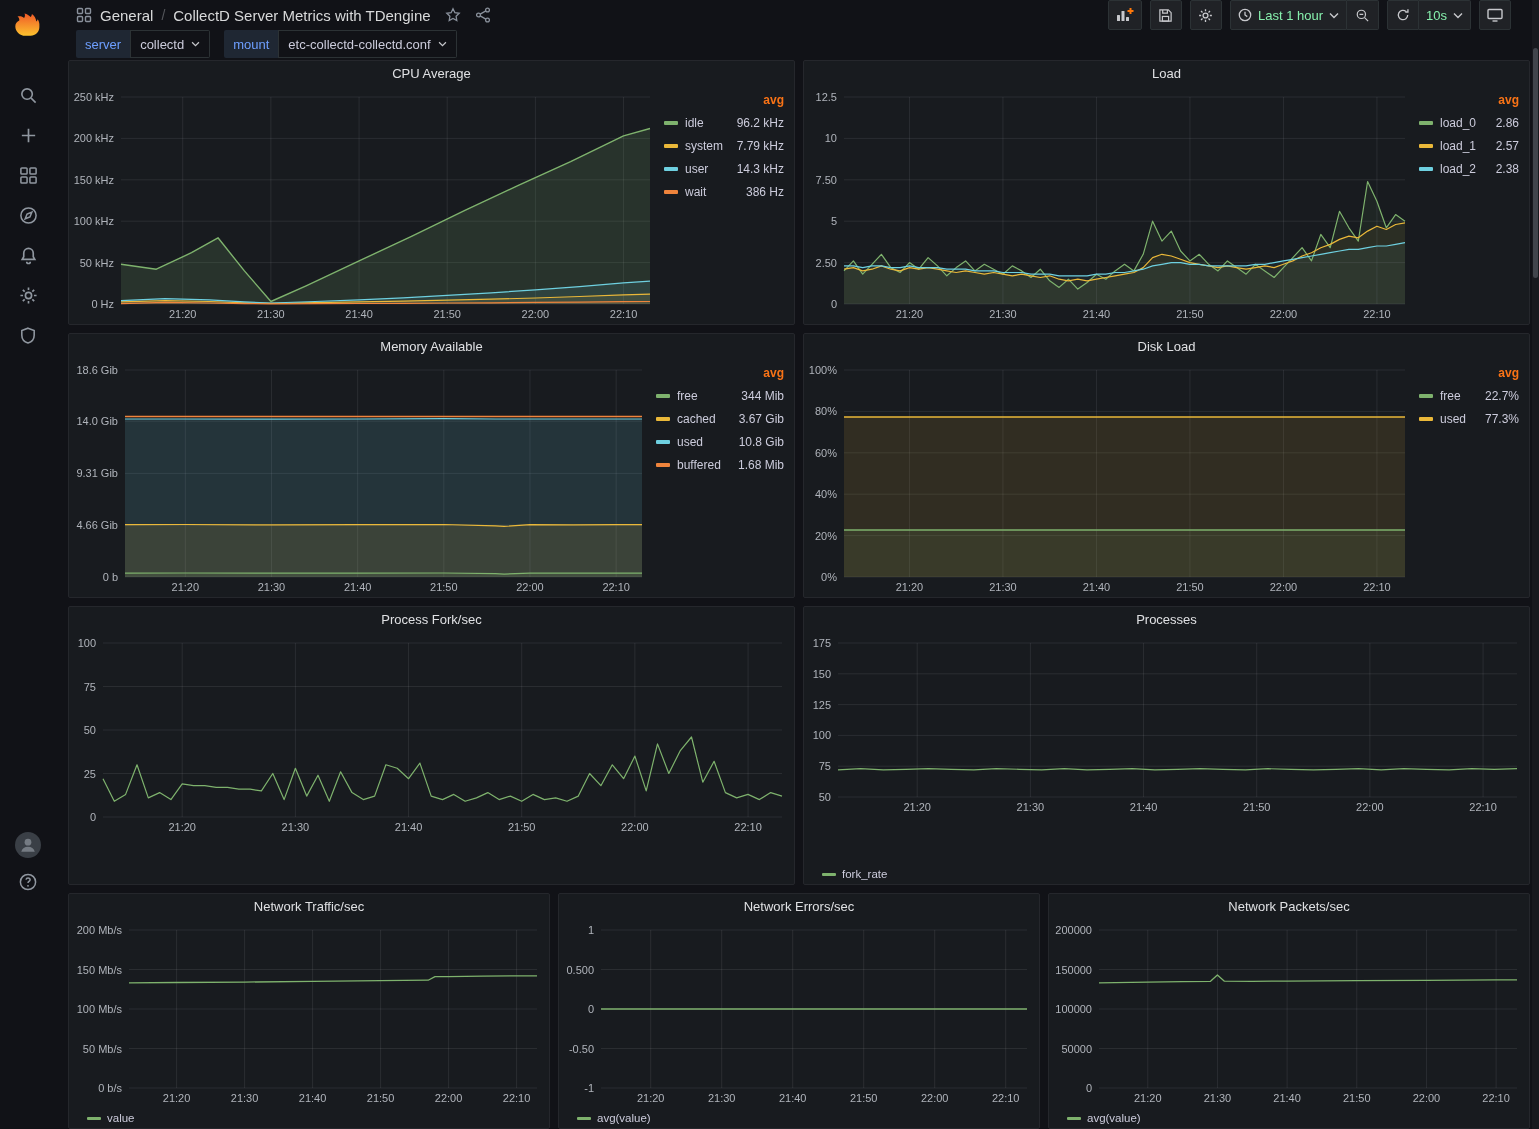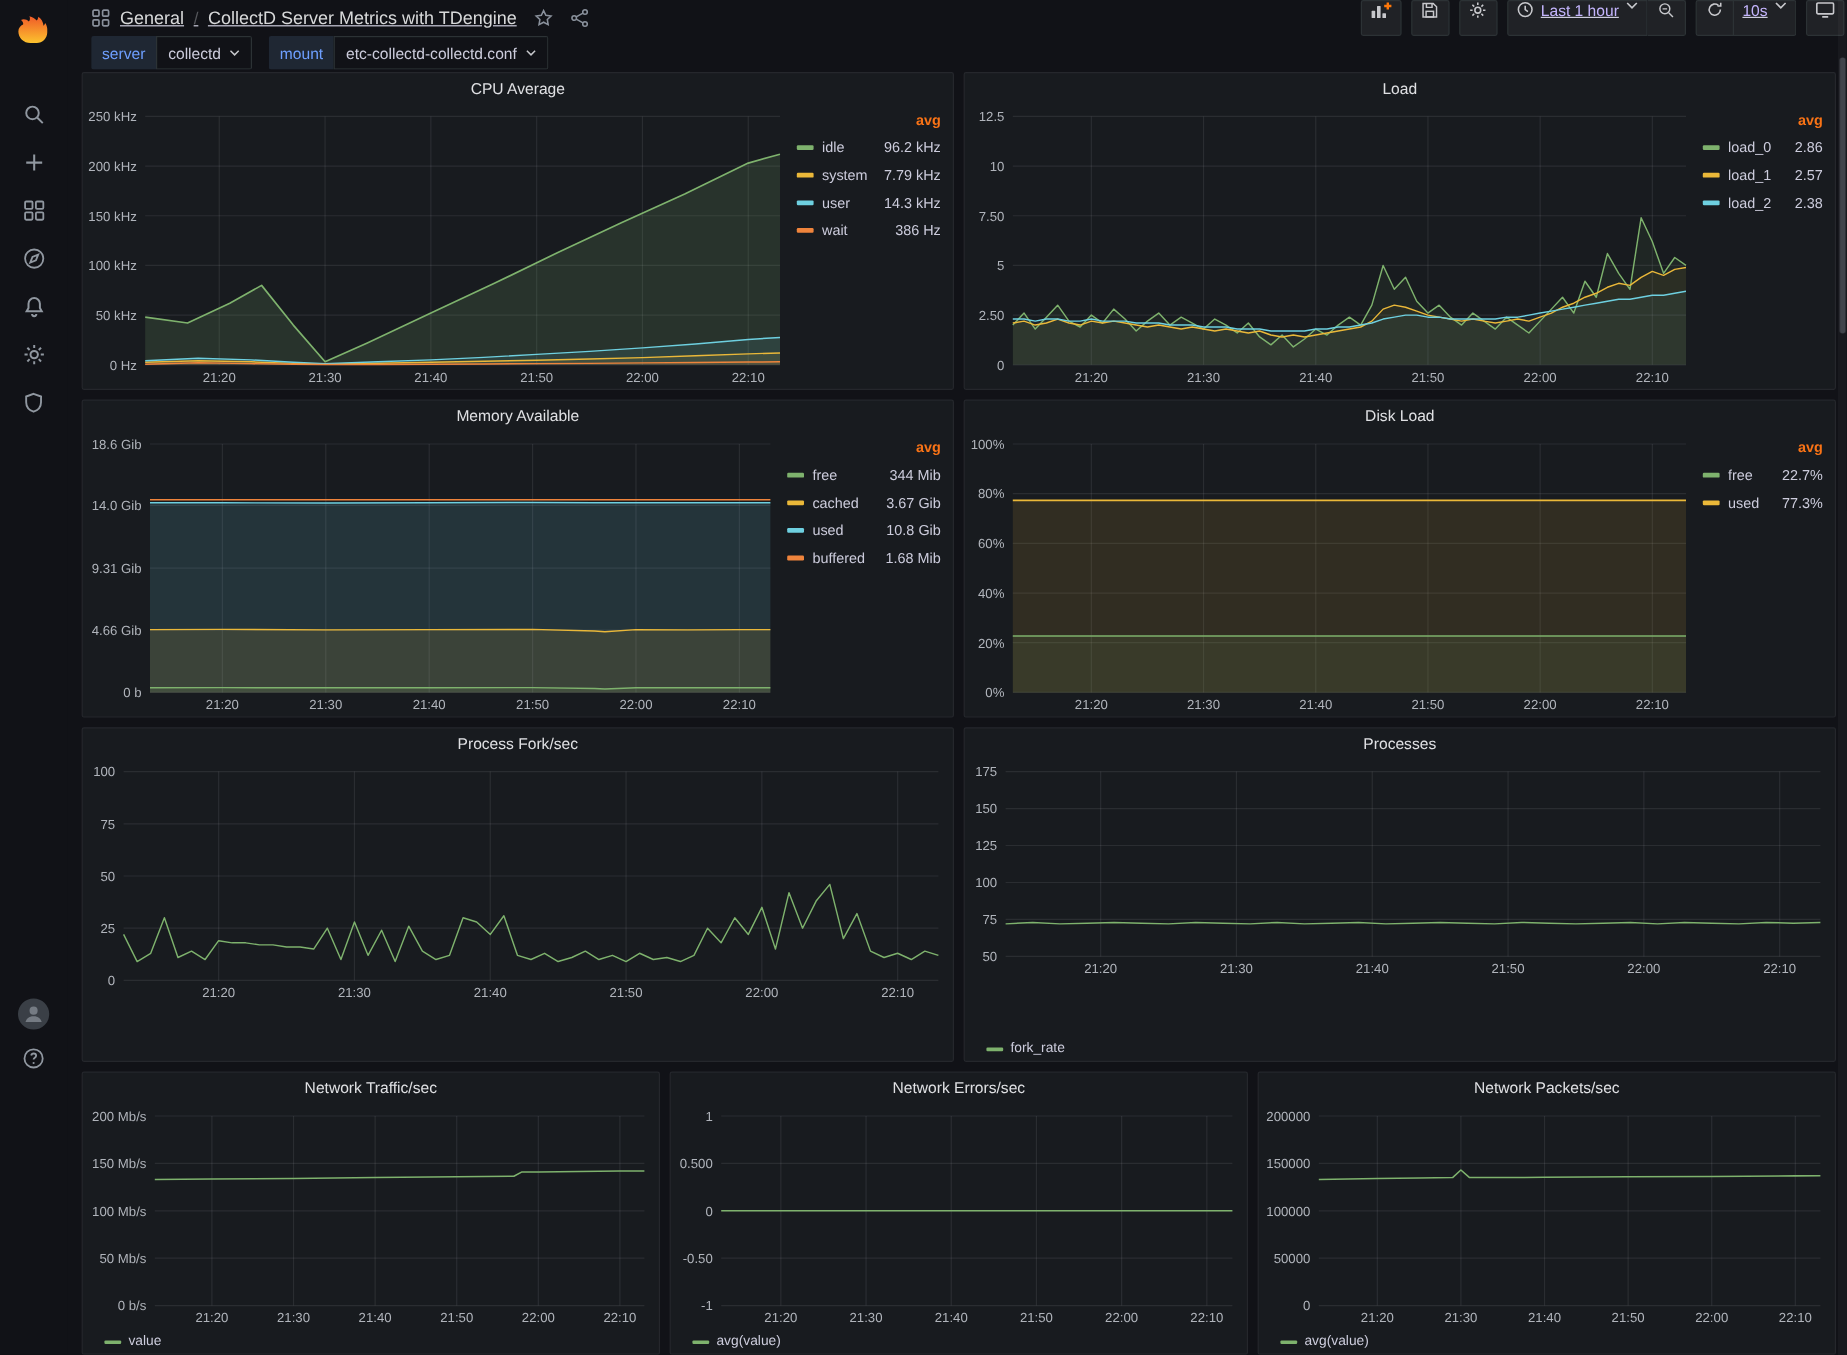--- a/index.html
+++ b/index.html
@@ -12,32 +12,32 @@
   
   .sidebar { width:56px; height:100%; background:#111217; position:relative; flex:0 0 56px; }
   .logo { width:56px; height:48px; display:flex; align-items:center; justify-content:center; cursor:pointer; }
   .side-icons { margin-top:34px; display:flex; flex-direction:column; align-items:center; gap:14px; }
   .side-btn { width:40px; height:26px; display:flex; align-items:center; justify-content:center; cursor:pointer; border-radius:2px; }
   .side-bottom-1 { position:absolute; top:832px; left:0; width:56px; display:flex; justify-content:center; }
   .side-bottom-2 { position:absolute; top:872px; left:0; width:56px; display:flex; justify-content:center; }
   .avatar { width:26px; height:26px; border-radius:50%; background:#3a3f46; display:flex; align-items:center; justify-content:center; overflow:hidden; cursor:pointer; }
   
   .main { flex:1; display:flex; flex-direction:column; position:relative; }
-  .topnav { height:44px; display:flex; align-items:center; justify-content:space-between; padding:0 2px 0 14px;text-decoration:underline; }
+  .topnav { height:44px; display:flex; align-items:center; justify-content:space-between; padding:0 28px 0 14px; }
   .nav-left { display:flex; align-items:center; gap:8px; }
   .crumb { font-size:15px; color:#d8d9da; cursor:pointer; }
   .crumb-sep { color:#55575c; font-size:14px; }
   .nav-mini-icon { display:flex; align-items:center; margin-left:6px; cursor:pointer; opacity:.85; }
   .nav-right { display:flex; align-items:center; gap:8px; }
   .btn-group { display:flex; }
   .btn-group .icon-btn:not(:first-child){ border-left:none; border-top-left-radius:0; border-bottom-left-radius:0; }
   .btn-group .icon-btn:not(:last-child){ border-top-right-radius:0; border-bottom-right-radius:0; }
   .icon-btn {
     height:30px; min-width:32px; padding:0 7px; background:#202226; border:1px solid #2c3235;
-    border-radius:2px; color:#c4b5fd; display:flex; align-items:flex-start; justify-content:center; gap:6px;
+    border-radius:2px; color:#86efac; display:flex; align-items:center; justify-content:center; gap:6px;
     font-size:13px; cursor:pointer; font-family:inherit;
   }
   
   .subnav { height:40px; display:flex; align-items:center; gap:14px; padding:0 20px; }
   .var-chip { display:flex; align-items:stretch; height:28px; font-size:13px; border-radius:2px; overflow:hidden; }
   .var-label { background:#1f2733; color:#6e9fff; display:flex; align-items:center; padding:0 9px; font-weight:500; }
   .var-value { background:#111217; border:1px solid #2c3235; color:#ccccdc; display:flex; align-items:center; gap:7px; padding:0 9px; cursor:pointer;justify-content:space-between; }
   
   .dashboard { flex:1; padding:2px 9px 8px 12px; display:flex; flex-direction:column; gap:8px; }
   .row { display:grid; gap:8px; }

